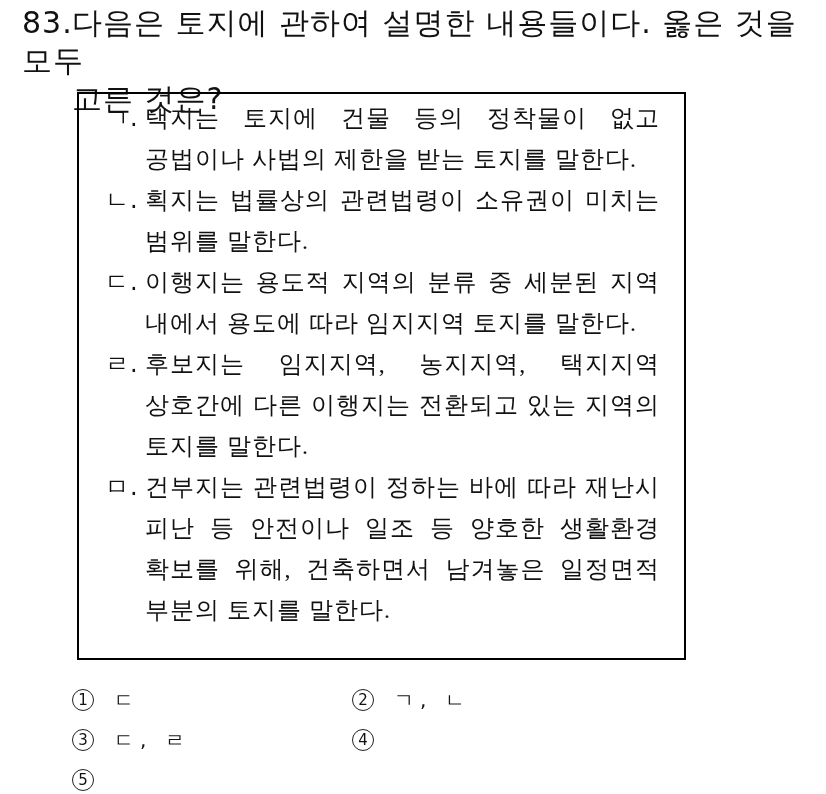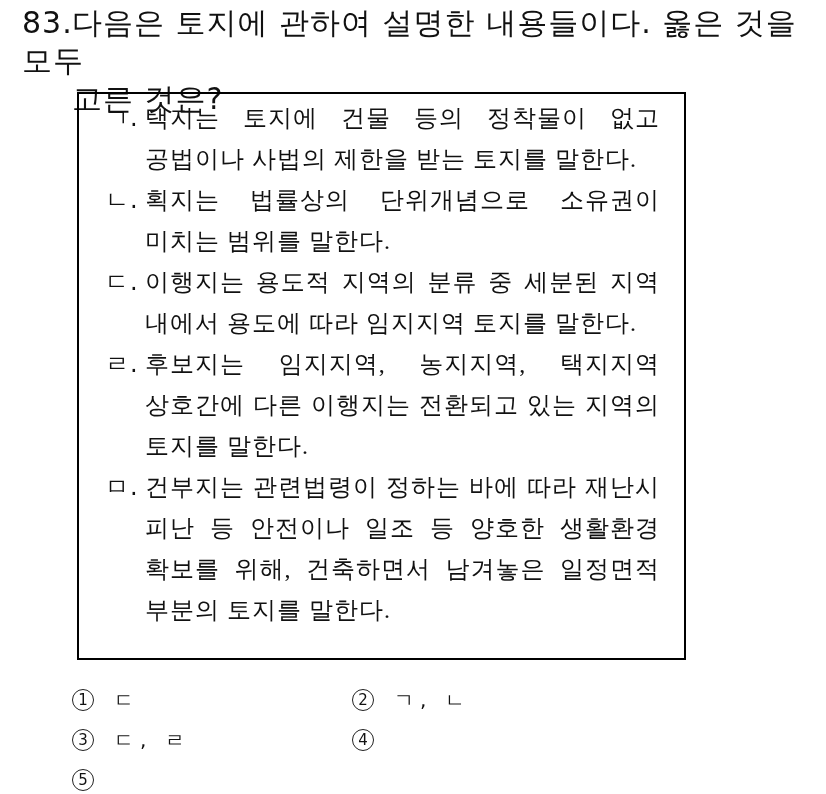--- a/index.html
+++ b/index.html
@@ -101,21 +101,21 @@
   <div class="line2">고른 것은?</div>
 </div>
 
 <div class="box">
   <div class="item">
     <span class="marker">ㄱ.</span>
     <span class="text">택지는 토지에 건물 등의 정착물이 없고 공법이나 사법의 제한을 받는 토지를 말한다.</span>
   </div>
   <div class="item">
     <span class="marker">ㄴ.</span>
-    <span class="text">획지는 법률상의 단위개념으로 소유권이 미치는 범위를 말한다.</span>
+    <span class="text">획지는 법률상의 관련법령이 소유권이 미치는 범위를 말한다.</span>
   </div>
   <div class="item">
     <span class="marker">ㄷ.</span>
     <span class="text">이행지는 용도적 지역의 분류 중 세분된 지역 내에서 용도에 따라 임지지역 토지를 말한다.</span>
   </div>
   <div class="item">
     <span class="marker">ㄹ.</span>
     <span class="text">후보지는 임지지역, 농지지역, 택지지역 상호간에 다른 이행지는 전환되고 있는 지역의 토지를 말한다.</span>
   </div>
   <div class="item">

